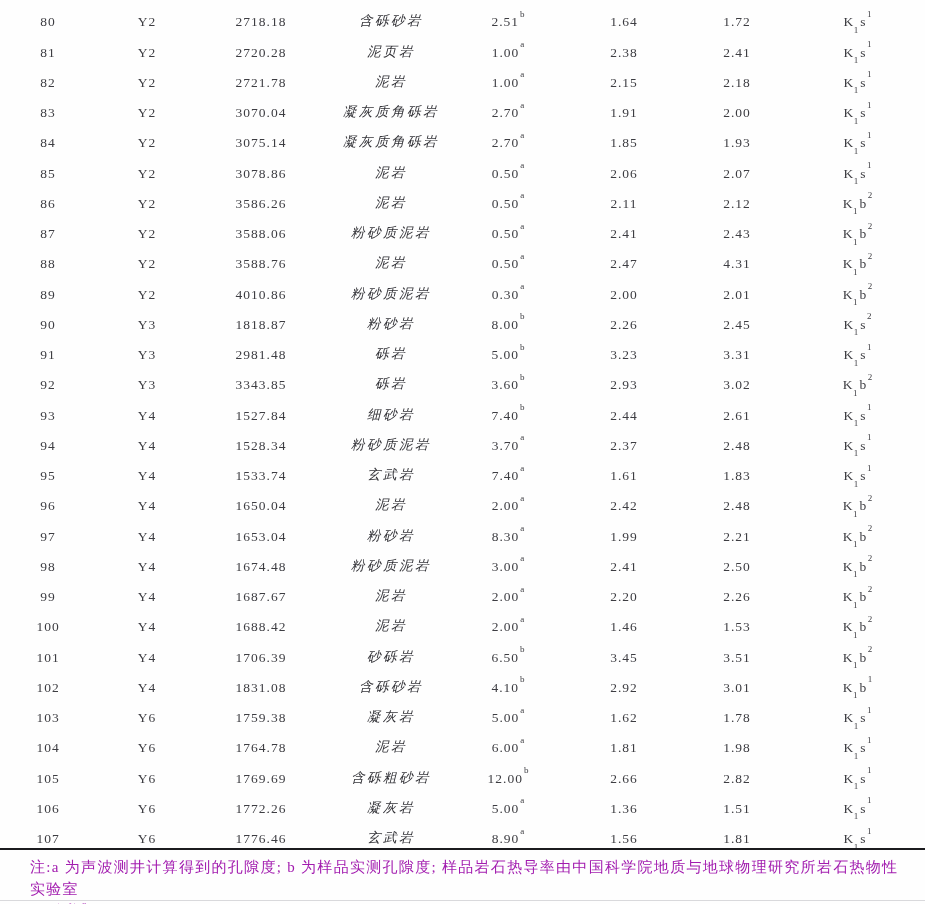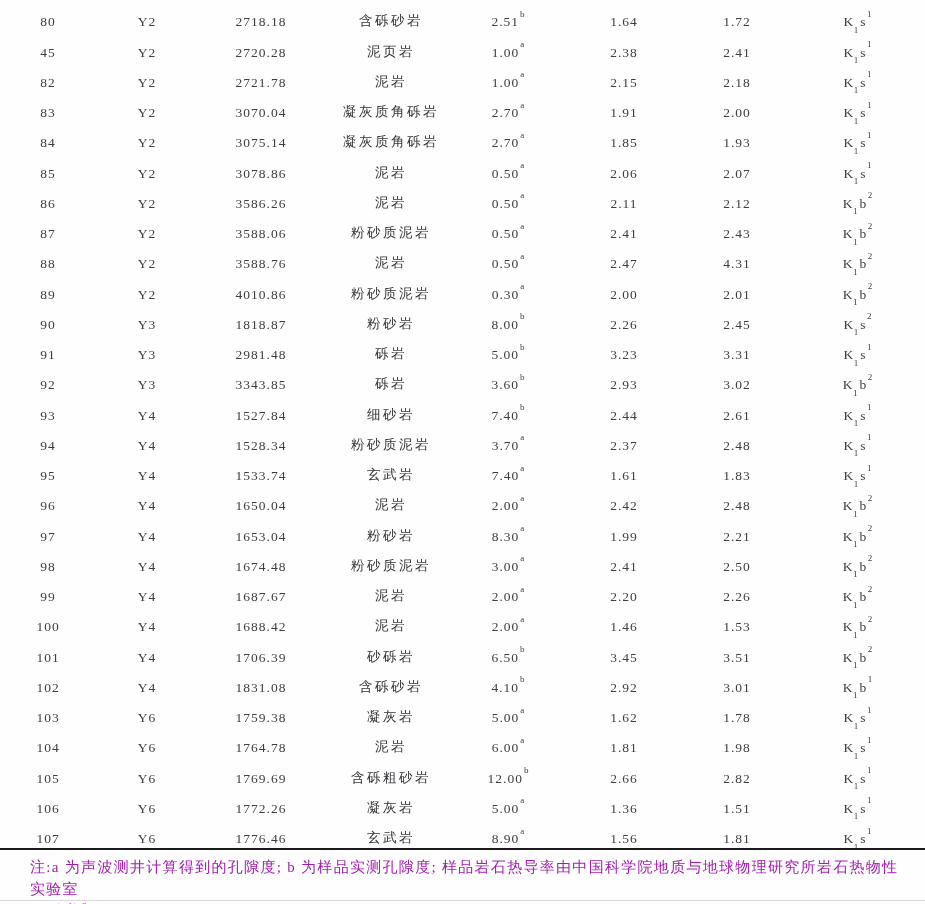--- a/index.html
+++ b/index.html
@@ -29,21 +29,21 @@
     font-size: 13.5px;
   }
   .c {
     text-align: center;
     letter-spacing: 1px;
     white-space: nowrap;
   }
   .c-no    { width: 96px;  }
   .c-well  { width: 102px; }
   .c-depth { width: 126px; }
-  .c-lith  { width: 134px; letter-spacing: 2.5px; color: #333338; }
+  .c-lith  { width: 134px; letter-spacing: 2.5px; color: #333338; font-style: italic; }
   .c-por   { width: 100px; }
   .c-k1    { width: 132px; }
   .c-k2    { width: 94px;  }
   .c-strat { width: 141px; letter-spacing: 0.5px; text-indent: 6px; }
   .row sup {
     font-size: 9px;
     line-height: 0;
     position: relative;
     top: -4px;
     margin-left: 1px;
@@ -99,21 +99,21 @@
     <span class="c c-well">Y2</span>
     <span class="c c-depth">2718.18</span>
     <span class="c c-lith">含砾砂岩</span>
     <span class="c c-por"><span>2.51</span><sup>b</sup></span>
     <span class="c c-k1">1.64</span>
     <span class="c c-k2">1.72</span>
     <span class="c c-strat"><span>K</span><sub>1</sub><span>s</span><sup>1</sup></span>
   </div>
 
   <div class="row">
-    <span class="c c-no">45</span>
+    <span class="c c-no">81</span>
     <span class="c c-well">Y2</span>
     <span class="c c-depth">2720.28</span>
     <span class="c c-lith">泥页岩</span>
     <span class="c c-por"><span>1.00</span><sup>a</sup></span>
     <span class="c c-k1">2.38</span>
     <span class="c c-k2">2.41</span>
     <span class="c c-strat"><span>K</span><sub>1</sub><span>s</span><sup>1</sup></span>
   </div>
 
   <div class="row">

